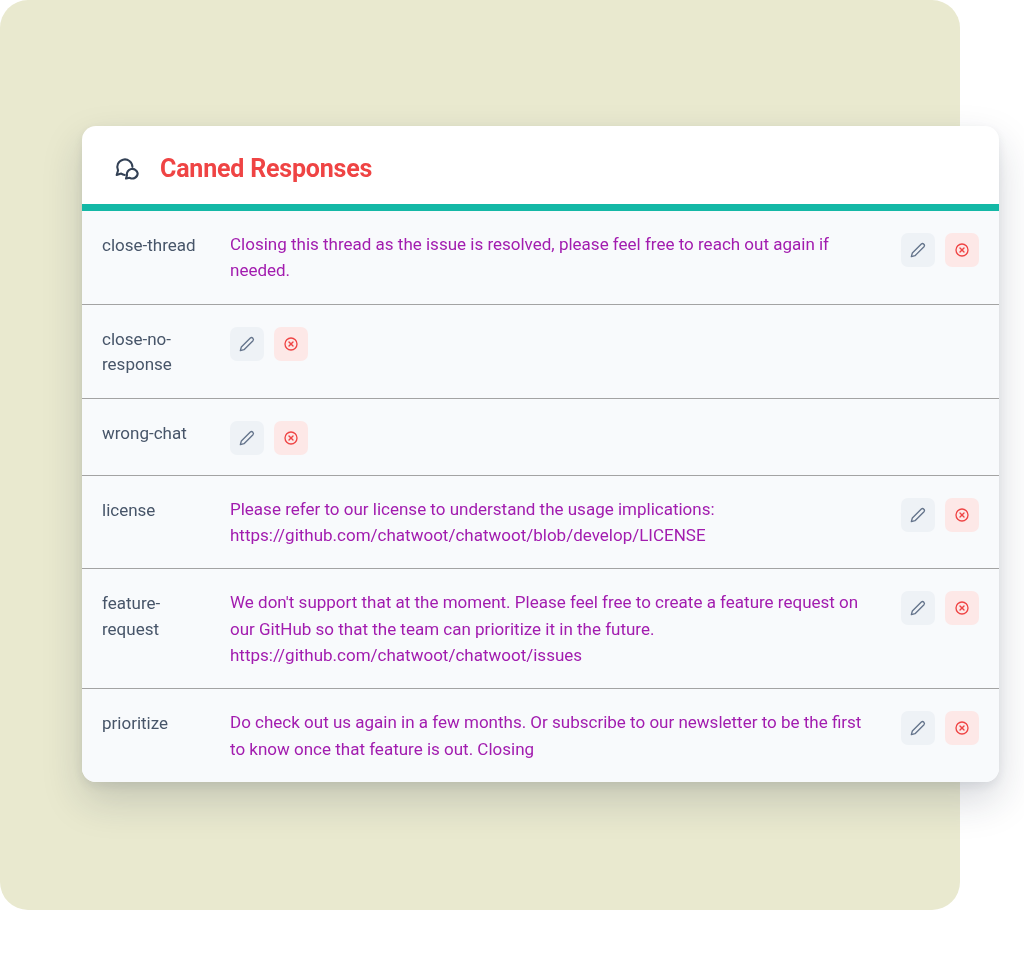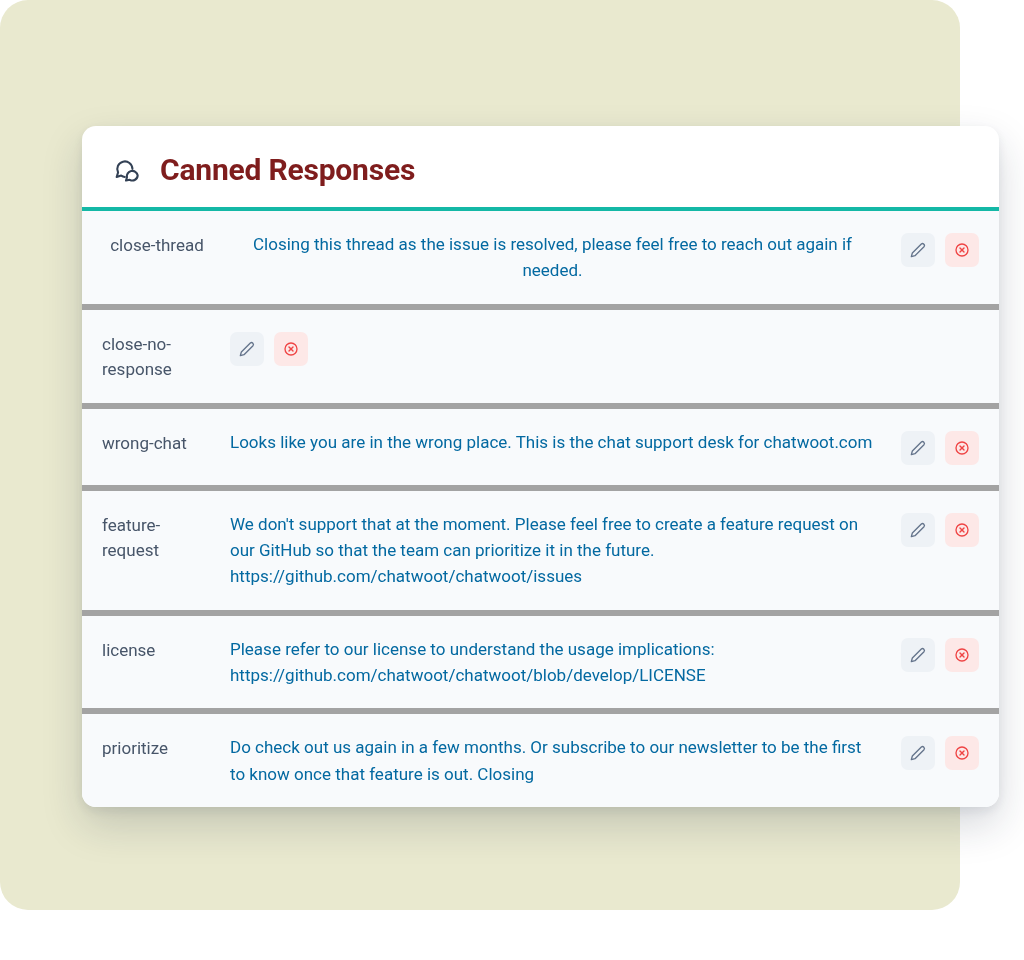--- a/index.html
+++ b/index.html
@@ -37,48 +37,48 @@
   }
   .card-header .icon-wrap {
     width: 32px;
     height: 32px;
     display: flex;
     align-items: center;
     justify-content: center;
     color: #334155;
   }
   .card-header h1 {
-    font-size: 30px;
+    font-size: 25px;
     font-weight: 700;
-    color: #7f1d1d;
+    color: #ef4444;
     letter-spacing: -0.2px;
   }
   .list {
     background: #f8fafc;
   }
   .row {
     display: flex;
     align-items: flex-start;
     padding: 20px 20px 20px 20px;
-    border-top: 6px solid #a3a3a3;
+    border-top: 1px solid #a3a3a3;
     gap: 18px;
   }
-  .row:first-child { border-top: 4px solid #14b8a6; text-align: center; }
+  .row:first-child { border-top: 7px solid #14b8a6; }
   .shortcode {
     flex: 0 0 110px;
     font-size: 17px;
     color: #475569;
     line-height: 1.5;
     word-break: break-word;
     padding-top: 2px;
   }
   .content {
     flex: 1 1 auto;
     font-size: 17px;
-    color: #0369a1;
+    color: #a21caf;
     line-height: 1.55;
     padding-right: 8px;
   }
   .actions {
     flex: 0 0 auto;
     display: flex;
     gap: 10px;
     padding-top: 2px;
   }
   .btn {
@@ -156,21 +156,42 @@
                 <circle cx="12" cy="12" r="9"></circle>
                 <line x1="15" y1="9" x2="9" y2="15"></line>
                 <line x1="9" y1="9" x2="15" y2="15"></line>
               </svg>
             </span>
           </button>
         </div>
       </div>
       <div class="row">
         <div class="shortcode">wrong-chat</div>
-        <div class="content">Looks like you are in the wrong place. This is the chat support desk for chatwoot.com</div>
+        <div class="actions">
+          <button class="btn btn-edit">
+            <span>
+              <svg width="16" height="16" viewBox="0 0 24 24" fill="none" stroke="currentColor" stroke-width="2" stroke-linecap="round" stroke-linejoin="round">
+                <path d="M17 3a2.85 2.85 0 0 1 4 4L7.5 20.5 2 22l1.5-5.5L17 3z"></path>
+              </svg>
+            </span>
+          </button>
+          <button class="btn btn-delete">
+            <span>
+              <svg width="16" height="16" viewBox="0 0 24 24" fill="none" stroke="currentColor" stroke-width="2" stroke-linecap="round" stroke-linejoin="round">
+                <circle cx="12" cy="12" r="9"></circle>
+                <line x1="15" y1="9" x2="9" y2="15"></line>
+                <line x1="9" y1="9" x2="15" y2="15"></line>
+              </svg>
+            </span>
+          </button>
+        </div>
+      </div>
+      <div class="row">
+        <div class="shortcode">license</div>
+        <div class="content">Please refer to our license to understand the usage implications: https://github.com/chatwoot/chatwoot/blob/develop/LICENSE</div>
         <div class="actions">
           <button class="btn btn-edit">
             <span>
               <svg width="16" height="16" viewBox="0 0 24 24" fill="none" stroke="currentColor" stroke-width="2" stroke-linecap="round" stroke-linejoin="round">
                 <path d="M17 3a2.85 2.85 0 0 1 4 4L7.5 20.5 2 22l1.5-5.5L17 3z"></path>
               </svg>
             </span>
           </button>
           <button class="btn btn-delete">
             <span>
@@ -199,42 +220,20 @@
               <svg width="16" height="16" viewBox="0 0 24 24" fill="none" stroke="currentColor" stroke-width="2" stroke-linecap="round" stroke-linejoin="round">
                 <circle cx="12" cy="12" r="9"></circle>
                 <line x1="15" y1="9" x2="9" y2="15"></line>
                 <line x1="9" y1="9" x2="15" y2="15"></line>
               </svg>
             </span>
           </button>
         </div>
       </div>
       <div class="row">
-        <div class="shortcode">license</div>
-        <div class="content">Please refer to our license to understand the usage implications: https://github.com/chatwoot/chatwoot/blob/develop/LICENSE</div>
-        <div class="actions">
-          <button class="btn btn-edit">
-            <span>
-              <svg width="16" height="16" viewBox="0 0 24 24" fill="none" stroke="currentColor" stroke-width="2" stroke-linecap="round" stroke-linejoin="round">
-                <path d="M17 3a2.85 2.85 0 0 1 4 4L7.5 20.5 2 22l1.5-5.5L17 3z"></path>
-              </svg>
-            </span>
-          </button>
-          <button class="btn btn-delete">
-            <span>
-              <svg width="16" height="16" viewBox="0 0 24 24" fill="none" stroke="currentColor" stroke-width="2" stroke-linecap="round" stroke-linejoin="round">
-                <circle cx="12" cy="12" r="9"></circle>
-                <line x1="15" y1="9" x2="9" y2="15"></line>
-                <line x1="9" y1="9" x2="15" y2="15"></line>
-              </svg>
-            </span>
-          </button>
-        </div>
-      </div>
-      <div class="row">
         <div class="shortcode">prioritize</div>
         <div class="content">Do check out us again in a few months. Or subscribe to our newsletter to be the first to know once that feature is out. Closing</div>
         <div class="actions">
           <button class="btn btn-edit">
             <span>
               <svg width="16" height="16" viewBox="0 0 24 24" fill="none" stroke="currentColor" stroke-width="2" stroke-linecap="round" stroke-linejoin="round">
                 <path d="M17 3a2.85 2.85 0 0 1 4 4L7.5 20.5 2 22l1.5-5.5L17 3z"></path>
               </svg>
             </span>
           </button>

